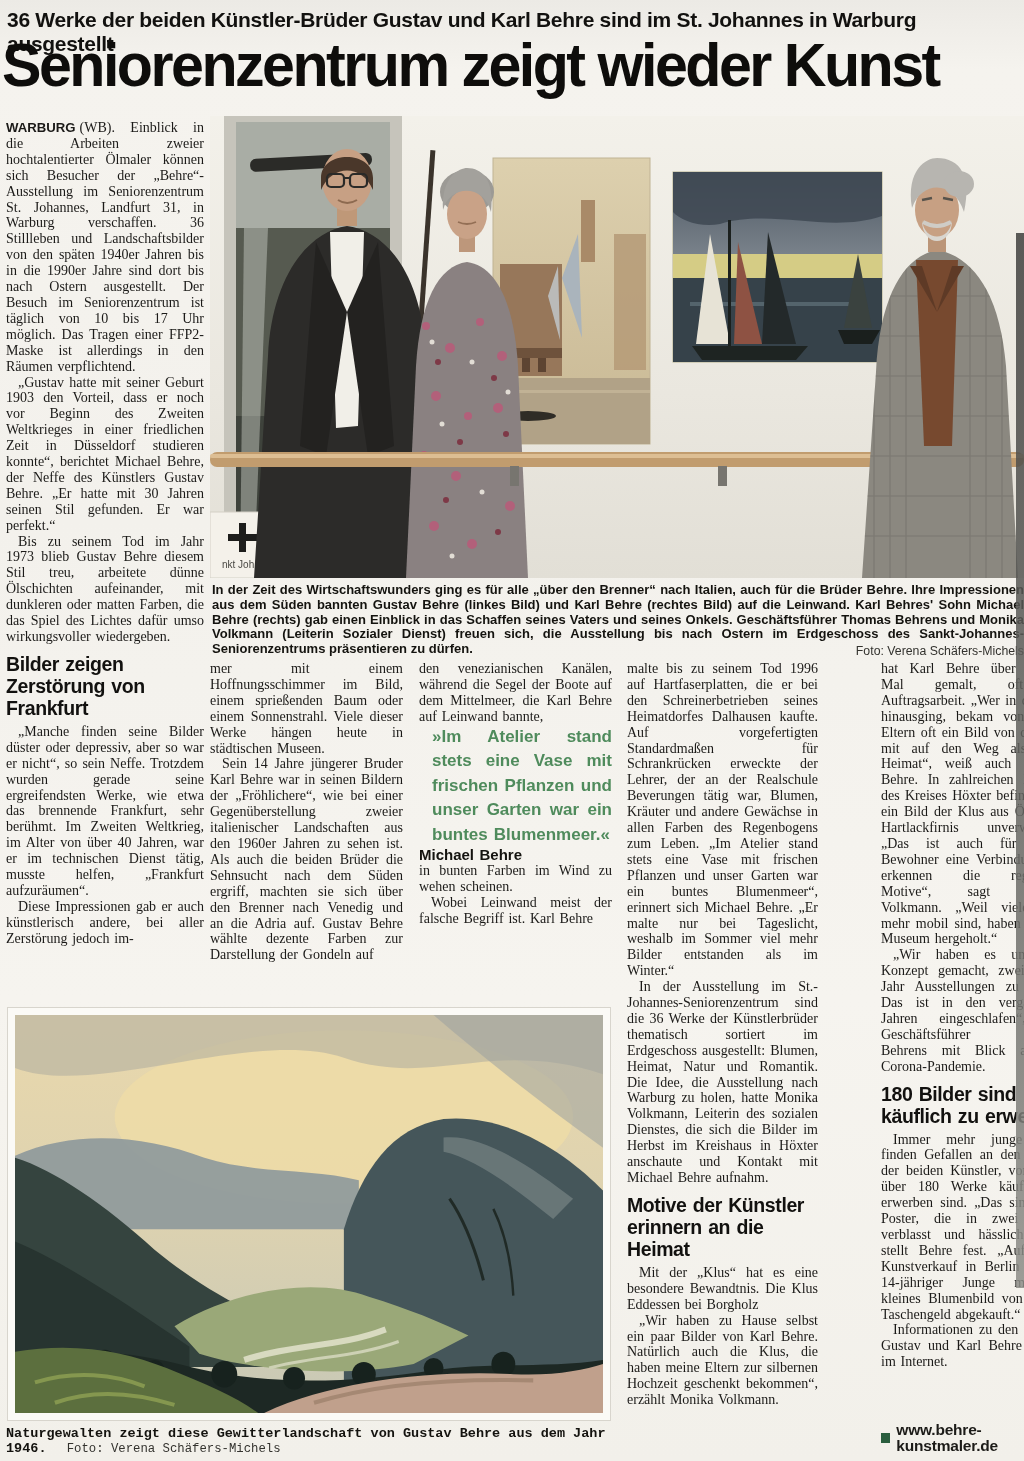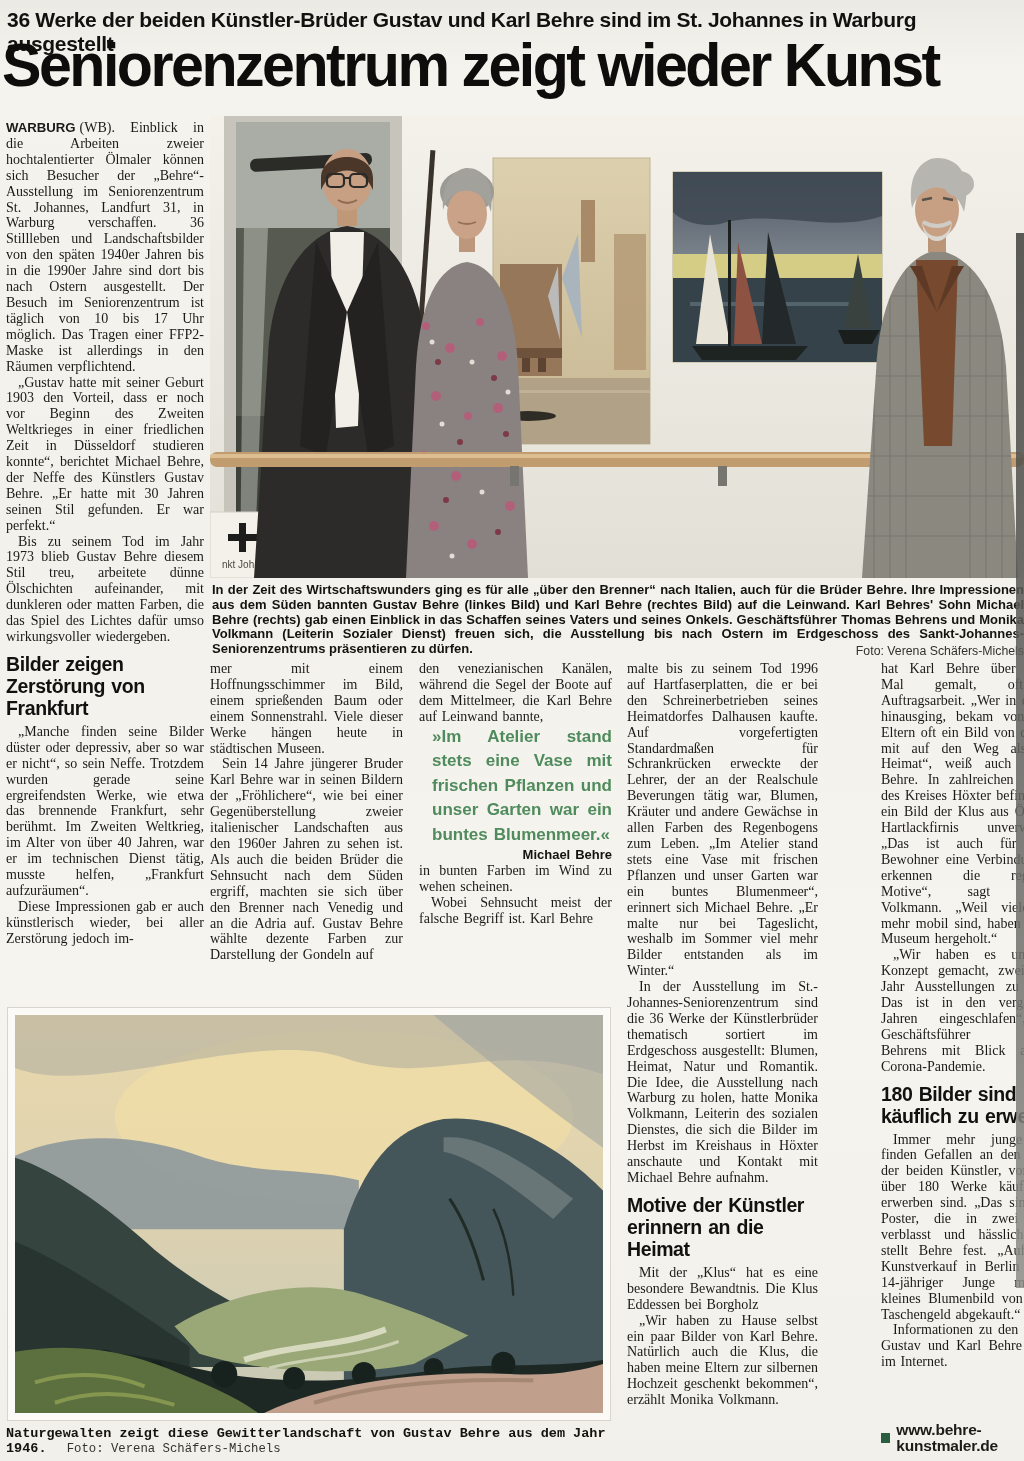--- a/index.html
+++ b/index.html
@@ -17,21 +17,21 @@
   .dateline{font-family:"Liberation Sans",sans-serif;font-weight:700;font-size:13.2px;margin-right:4px;}
   .subhead{font-family:"Liberation Sans",sans-serif;font-weight:700;font-size:19.5px;line-height:22px;
            letter-spacing:-0.4px;margin:8px 0 5px 0;color:#12110f;text-align:left;}
   .intro-col{left:6px;top:120px;width:198px;height:880px;}
   .col-1{left:210px;top:661px;width:193px;height:338px;}
   .col-2{left:419px;top:661px;width:193px;height:338px;}
   .col-3{left:627px;top:661px;width:191px;height:796px;}
   .col-4{left:835px;top:661px;width:189px;height:796px;margin-left:46px;}
   .pullquote{font-family:"Liberation Sans",sans-serif;font-weight:700;font-size:17px;line-height:24.5px;
              color:#4f8b5c;text-align:justify;padding-left:13px;margin:11px 0 7px 0;}
-  .attribution{font-family:"Liberation Sans",sans-serif;font-weight:700;font-size:13px;text-align:right;
+  .attribution{font-family:"Liberation Sans",sans-serif;font-weight:700;font-size:15px;
                margin:0 2px 12px 0;color:#14130f;}
   .photo-wrap{position:absolute;left:210px;top:116px;width:814px;height:462px;margin:0;background:#e9e7e0;}
   .photo-wrap svg,.painting-wrap svg{display:block;width:100%;height:100%;}
   .photo-caption{position:absolute;left:212px;top:583px;width:812px;height:78px;
                  font-family:"Liberation Sans",sans-serif;font-weight:700;font-size:13px;line-height:14.8px;
                  text-align:justify;color:#14130f;}
   .credit{font-weight:400;font-size:12.3px;color:#33322e;}
   .photo-caption .credit{position:absolute;right:0;bottom:2px;}
   .painting-wrap{position:absolute;left:8px;top:1008px;width:602px;height:412px;margin:0;
                  background:#fbfaf6;box-shadow:0 0 0 1px #d8d5cd;padding:0;}
@@ -53,21 +53,21 @@
 
   <div class="kicker">36 Werke der beiden Künstler-Brüder Gustav und Karl Behre sind im St. Johannes in Warburg ausgestellt</div>
   <h1 class="headline">Seniorenzentrum zeigt wieder Kunst</h1>
 
   <section class="txtcol intro-col">
     <p><span class="dateline">WARBURG</span><span>(WB). Einblick in die Arbeiten zweier hochtalentierter Ölmaler können sich Besucher der „Behre“-Ausstellung im Seniorenzentrum St. Johannes, Landfurt 31, in Warburg verschaffen. 36 Stillleben und Landschaftsbilder von den späten 1940er Jahren bis in die 1990er Jahre sind dort bis nach Ostern ausgestellt. Der Besuch im Seniorenzentrum ist täglich von 10 bis 17 Uhr möglich. Das Tragen einer FFP2-Maske ist allerdings in den Räumen verpflichtend.</span></p>
     <p class="indent">„Gustav hatte mit seiner Geburt 1903 den Vorteil, dass er noch vor Beginn des Zweiten Weltkrieges in einer friedlichen Zeit in Düsseldorf studieren konnte“, berichtet Michael Behre, der Neffe des Künstlers Gustav Behre. „Er hatte mit 30 Jahren seinen Stil gefunden. Er war perfekt.“</p>
     <p class="indent">Bis zu seinem Tod im Jahr 1973 blieb Gustav Behre diesem Stil treu, arbeitete dünne Ölschichten aufeinander, mit dunkleren oder matten Farben, die das Spiel des Lichtes dafür umso wirkungsvoller wiedergeben.</p>
     <h2 class="subhead">Bilder zeigen Zerstörung von Frankfurt</h2>
     <p class="indent">„Manche finden seine Bilder düster oder depressiv, aber so war er nicht“, so sein Neffe. Trotzdem wurden gerade seine ergreifendsten Werke, wie etwa das brennende Frankfurt, sehr berühmt. Im Zweiten Weltkrieg, im Alter von über 40 Jahren, war er im technischen Dienst tätig, musste helfen, „Frankfurt aufzuräumen“.</p>
-    <p class="indent">Diese Impressionen gab er auch künstlerisch wieder, bei aller Zerstörung jedoch im-</p>
+    <p class="indent">Diese Impressionen gab er auch künstlerisch andere, bei aller Zerstörung jedoch im-</p>
   </section>
 
   <figure class="photo-wrap">
     <svg viewBox="0 0 814 462" preserveAspectRatio="none">
       <defs>
         <linearGradient id="wall" x1="0" y1="0" x2="0" y2="1">
           <stop offset="0" stop-color="#f3f1ea"></stop>
             <stop offset="0.6" stop-color="#eae7df"></stop>
             <stop offset="1" stop-color="#e2dfd6"></stop>
         </linearGradient>
@@ -234,21 +234,21 @@
   <section class="txtcol col-1">
     <p>mer mit einem Hoffnungsschimmer im Bild, einem sprießenden Baum oder einem Sonnenstrahl. Viele dieser Werke hängen heute in städtischen Museen.</p>
     <p class="indent">Sein 14 Jahre jüngerer Bruder Karl Behre war in seinen Bildern der „Fröhlichere“, wie bei einer Gegenüberstellung zweier italienischer Landschaften aus den 1960er Jahren zu sehen ist. Als auch die beiden Brüder die Sehnsucht nach dem Süden ergriff, machten sie sich über den Brenner nach Venedig und an die Adria auf. Gustav Behre wählte dezente Farben zur Darstellung der Gondeln auf</p>
   </section>
 
   <section class="txtcol col-2">
     <p>den venezianischen Kanälen, während die Segel der Boote auf dem Mittelmeer, die Karl Behre auf Leinwand bannte,</p>
     <p class="pullquote">»Im Atelier stand stets eine Vase mit frischen Pflanzen und unser Garten war ein buntes Blumenmeer.«</p>
     <p class="attribution">Michael Behre</p>
     <p>in bunten Farben im Wind zu wehen scheinen.</p>
-    <p class="indent">Wobei Sehnsucht meist der falsche Begriff ist. Karl Behre</p>
+    <p class="indent">Wobei Leinwand meist der falsche Begriff ist. Karl Behre</p>
   </section>
 
   <section class="txtcol col-3">
     <p>malte bis zu seinem Tod 1996 auf Hartfaserplatten, die er bei den Schreinerbetrieben seines Heimatdorfes Dalhausen kaufte. Auf vorgefertigten Standardmaßen für Schrankrücken erweckte der Lehrer, der an der Realschule Beverungen tätig war, Blumen, Kräuter und andere Gewächse in allen Farben des Regenbogens zum Leben. „Im Atelier stand stets eine Vase mit frischen Pflanzen und unser Garten war ein buntes Blumenmeer“, erinnert sich Michael Behre. „Er malte nur bei Tageslicht, weshalb im Sommer viel mehr Bilder entstanden als im Winter.“</p>
     <p class="indent">In der Ausstellung im St.-Johannes-Seniorenzentrum sind die 36 Werke der Künstlerbrüder thematisch sortiert im Erdgeschoss ausgestellt: Blumen, Heimat, Natur und Romantik. Die Idee, die Ausstellung nach Warburg zu holen, hatte Monika Volkmann, Leiterin des sozialen Dienstes, die sich die Bilder im Herbst im Kreishaus in Höxter anschaute und Kontakt mit Michael Behre aufnahm.</p>
     <h2 class="subhead">Motive der Künstler erinnern an die Heimat</h2>
     <p class="indent">Mit der „Klus“ hat es eine besondere Bewandtnis. Die Klus Eddessen bei Borgholz</p>
     <p class="indent">„Wir haben zu Hause selbst ein paar Bilder von Karl Behre. Natürlich auch die Klus, die haben meine Eltern zur silbernen Hochzeit geschenkt bekommen“, erzählt Monika Volkmann.</p>
   </section>
 

